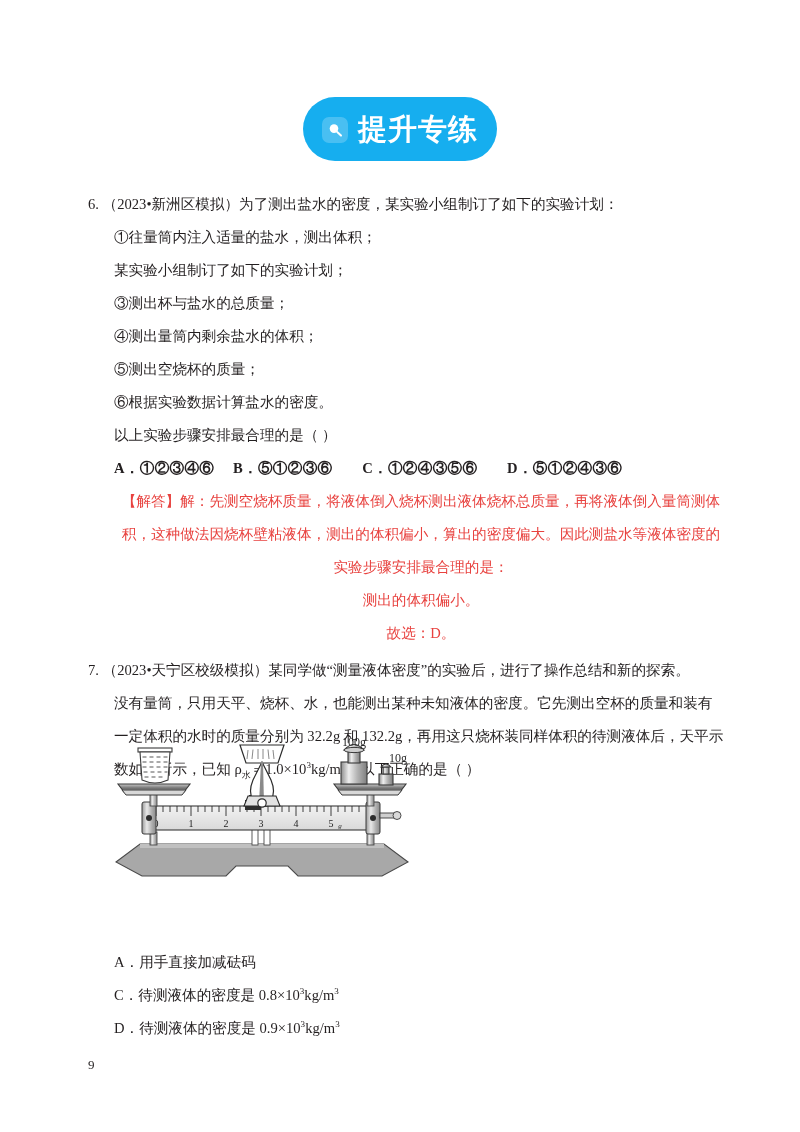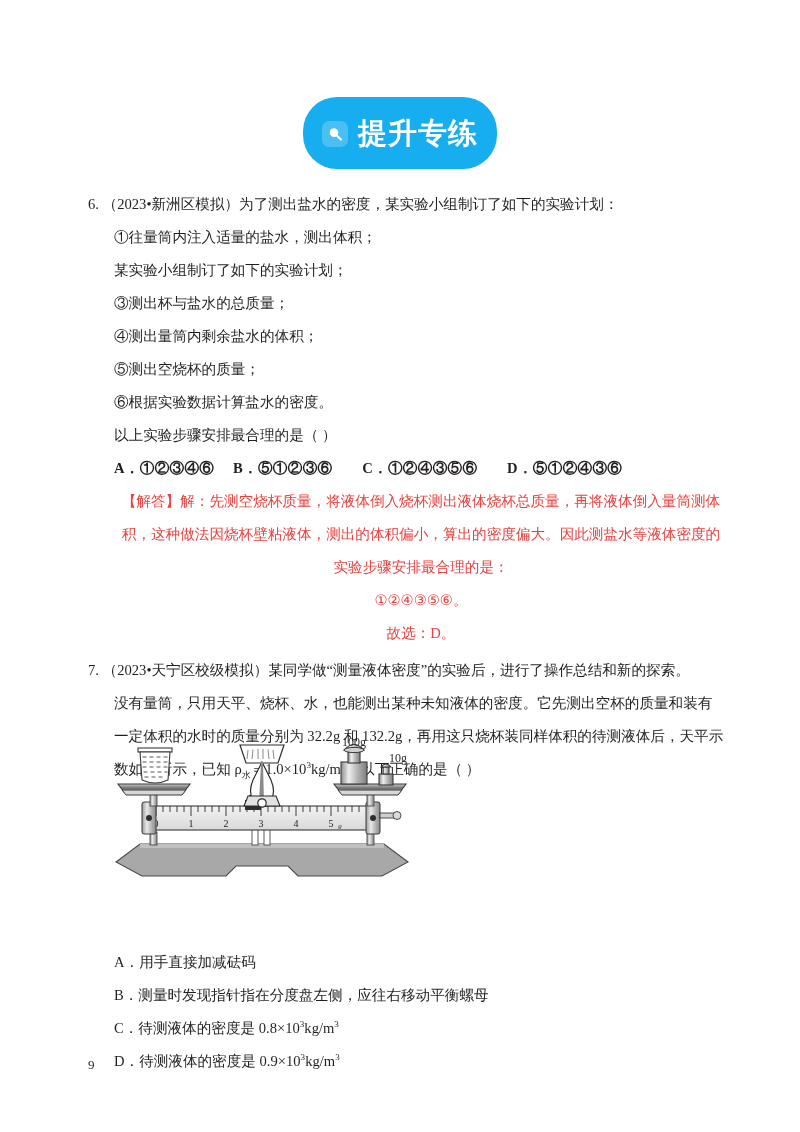--- a/index.html
+++ b/index.html
@@ -36,21 +36,21 @@
     letter-spacing: 0.2px;
     white-space: nowrap;
   }
 
   
   .badge {
     position: absolute;
     top: 97px;
     left: 303px;
     width: 194px;
-    height: 72px;
+    height: 64px;
     border-radius: 34px;
     background: #16AEEF;
     display: flex;
     align-items: center;
     justify-content: center;
     gap: 10px;
   }
   .badge-icon {
     width: 26px;
     height: 26px;
@@ -142,42 +142,39 @@
     <div class="line indent">⑤测出空烧杯的质量；</div>
     <div class="line indent">⑥根据实验数据计算盐水的密度。</div>
 
     <div class="line indent">以上实验步骤安排最合理的是（      ）</div>
 
     <div class="line indent opts">A．①②③④⑥　 B．⑤①②③⑥　　C．①②④③⑤⑥　　D．⑤①②④③⑥</div>
 
     <div class="line indent red">【解答】解：先测空烧杯质量，将液体倒入烧杯测出液体烧杯总质量，再将液体倒入量筒测体</div>
     <div class="line indent red">积，这种做法因烧杯壁粘液体，测出的体积偏小，算出的密度偏大。因此测盐水等液体密度的</div>
     <div class="line indent red">实验步骤安排最合理的是：</div>
-    <div class="line indent red circnum">①②④③⑤⑥。</div>
+    <div class="line indent red circnum">测出的体积偏小。</div>
     <div class="line indent red">故选：D。</div>
 
     <div class="gap-sm"></div>
 
     <div class="line q-head">
       <span>7.</span>
       <span>（2023•天宁区校级模拟）某同学做“测量液体密度”的实验后，进行了操作总结和新的探索。</span>
     </div>
     <div class="line indent">没有量筒，只用天平、烧杯、水，也能测出某种未知液体的密度。它先测出空杯的质量和装有</div>
     <div class="line indent">一定体积的水时的质量分别为 32.2g 和 132.2g，再用这只烧杯装同样体积的待测液体后，天平示</div>
     <div class="line indent">
       <span>数如图所示，已知 ρ</span><sub>水</sub><span>＝1.0×10</span><sup>3</sup><span>kg/m</span><sup>3</sup><span>，以下正确的是（      ）</span>
     </div>
 
     <div style="height:160px"></div>
 
     <div class="line indent">
       <span>A．</span><span>用手直接加减砝码</span>
-    </div>
-    <div class="line indent">
-      <span>B．</span><span>测量时发现指针指在分度盘左侧，应往右移动平衡螺母</span>
     </div>
     <div class="line indent">
       <span>C．</span><span>待测液体的密度是 0.8×10</span><sup>3</sup><span>kg/m</span><sup>3</sup>
     </div>
     <div class="line indent">
       <span>D．</span><span>待测液体的密度是 0.9×10</span><sup>3</sup><span>kg/m</span><sup>3</sup>
     </div>
   </div>
 
   <div class="figure">

